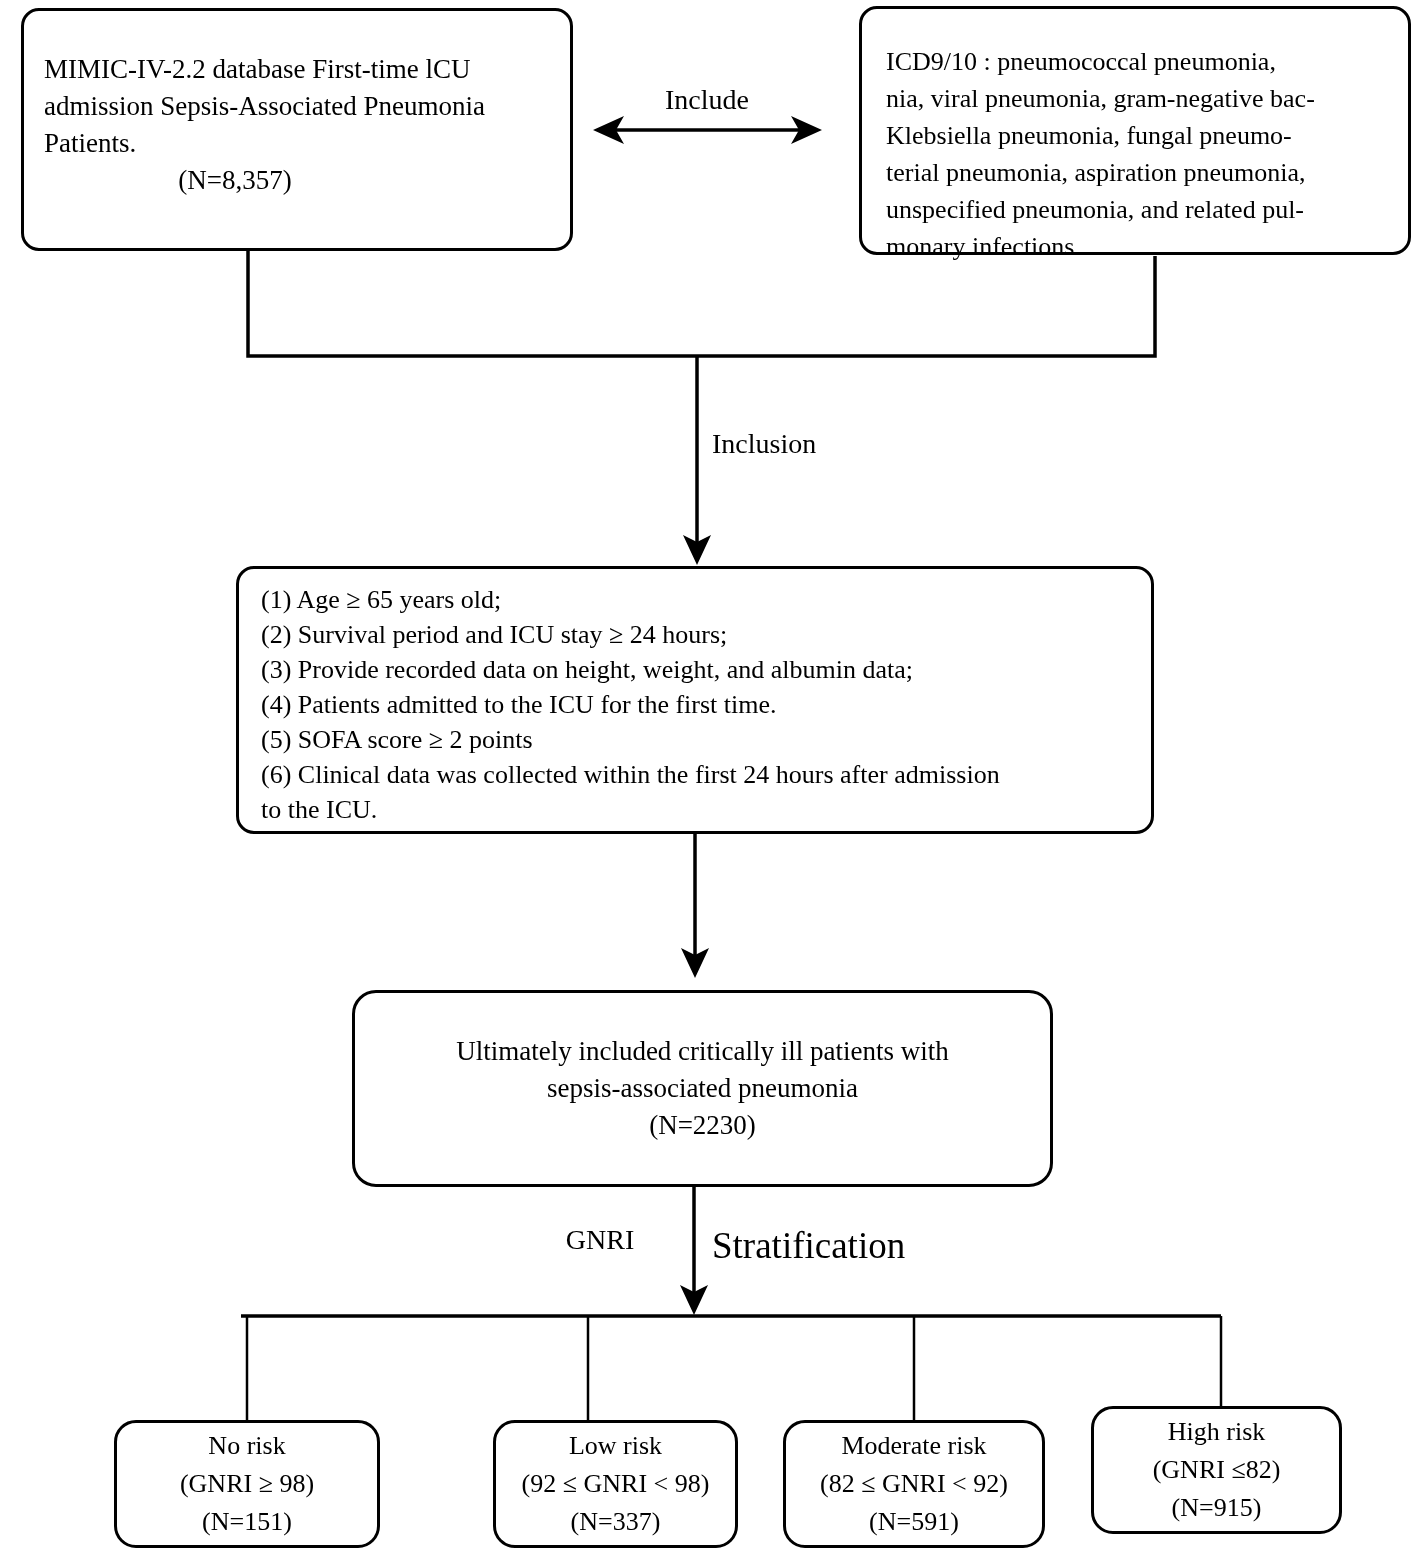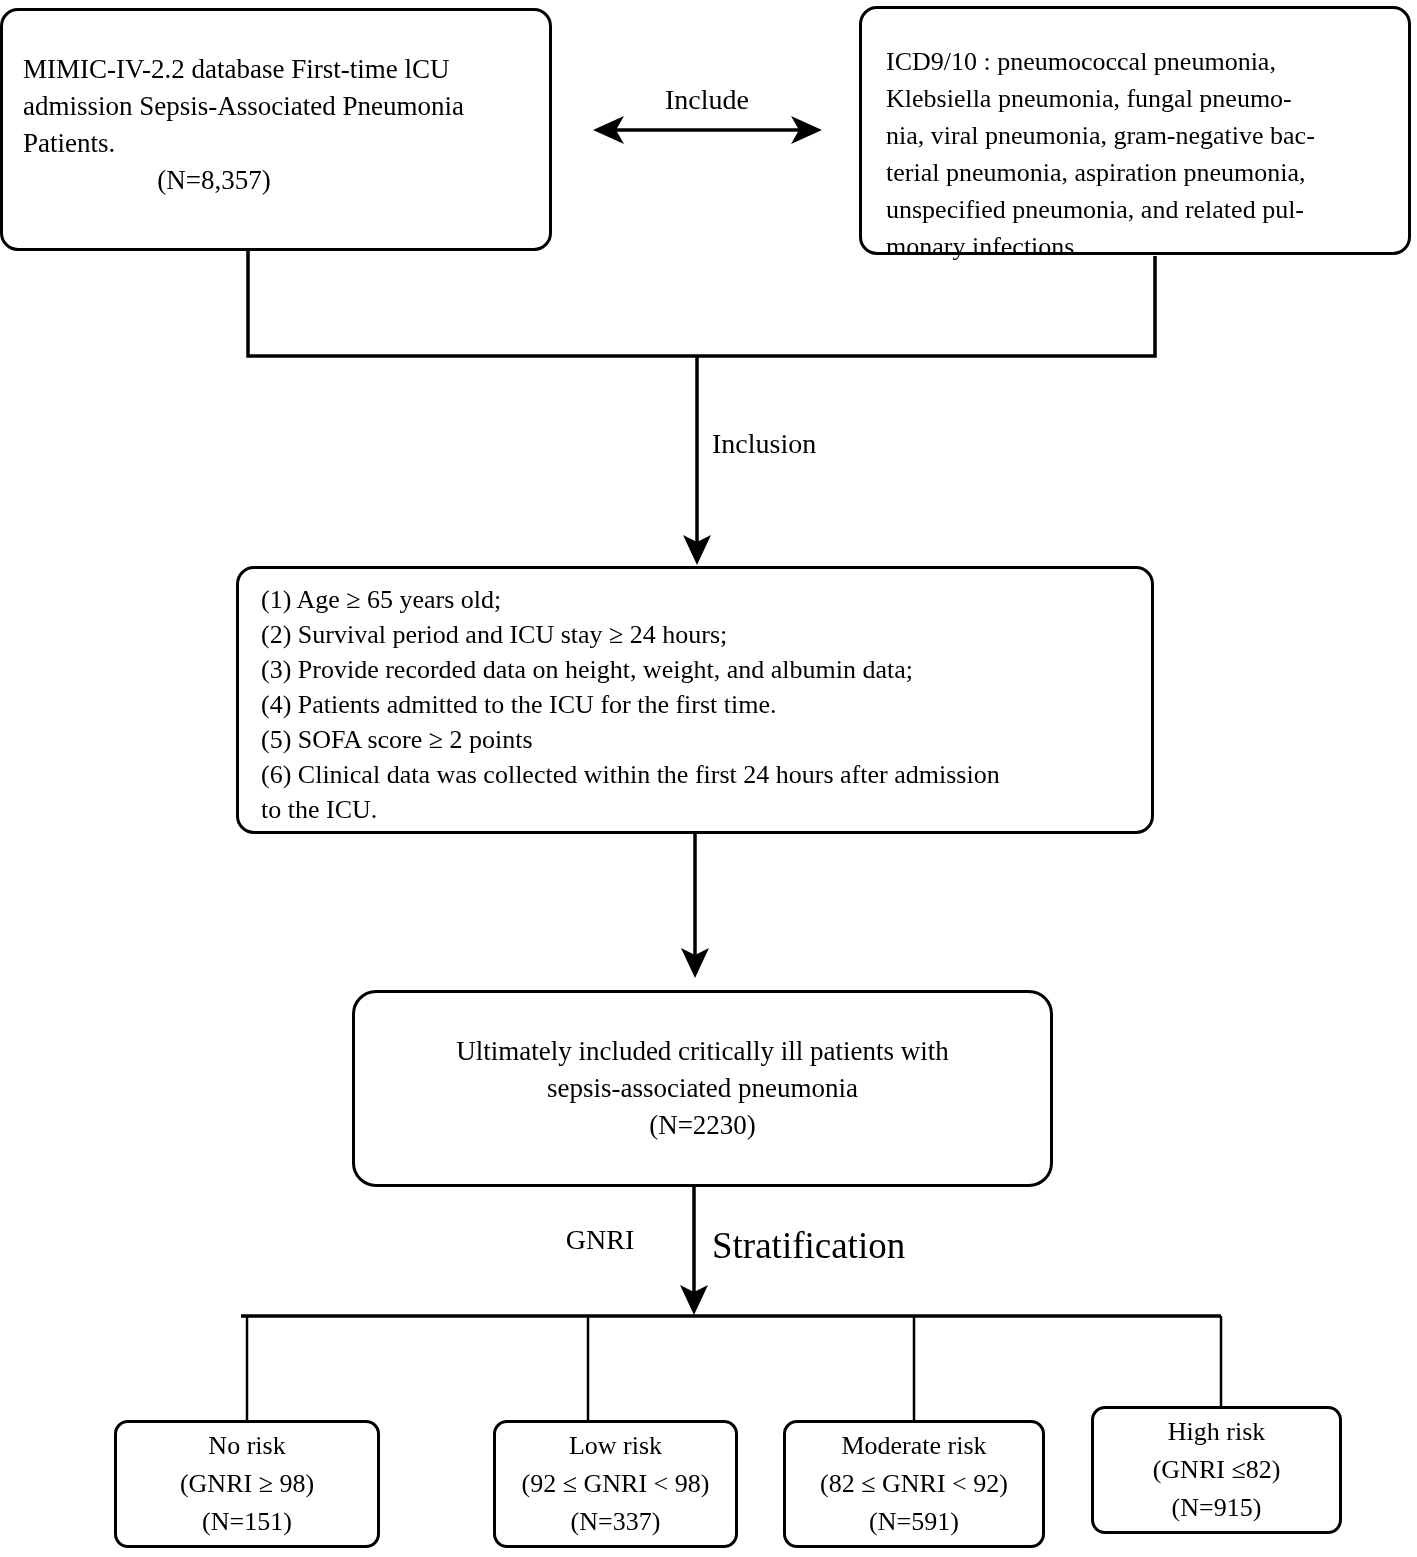--- a/index.html
+++ b/index.html
@@ -20,21 +20,21 @@
   .node {
     position: absolute;
     box-sizing: border-box;
     border: 3.5px solid #000000;
     border-radius: 18px;
     background: #ffffff;
   }
   .flow-label { position: absolute; white-space: nowrap; }
 
   
-  #box-database { left: 0; top: 8px; width: 552px; height: 243px; padding: 40px 14px 0 20px; font-size: 27px; line-height: 37px; }
+  #box-database { left: 21px; top: 8px; width: 552px; height: 243px; padding: 40px 14px 0 20px; font-size: 27px; line-height: 37px; }
   #box-database .n-line { width: 382px; text-align: center; }
   #box-icd { left: 859px; top: 6px; width: 552px; height: 249px; padding: 34px 6px 0 24px; font-size: 26px; line-height: 37px; }
   .text-line { white-space: nowrap; }
 
   #label-include { left: 637px; top: 84px; width: 140px; text-align: center; font-size: 28px; }
 
   
   #label-inclusion { left: 712px; top: 428px; font-size: 28px; }
 
   
@@ -44,21 +44,21 @@
   #box-final { left: 352px; top: 990px; width: 701px; height: 197px; border-radius: 24px;
                display: flex; flex-direction: column; align-items: center; justify-content: center;
                text-align: center; font-size: 27px; line-height: 37px; }
 
   
   #label-gnri { left: 540px; top: 1224px; width: 120px; text-align: center; font-size: 28px; }
   #label-stratification { left: 712px; top: 1224px; font-size: 37px; }
 
   
   .stratum {
-    border-radius: 14px;
+    border-radius: 22px;
     display: flex; flex-direction: column; align-items: center; justify-content: center;
     text-align: center; font-size: 26px; line-height: 38px;
   }
   #box-stratum-0 { left: 114px;  top: 1420px; width: 266px; height: 128px; }
   #box-stratum-1 { left: 453px;  top: 1420px; width: 245px; height: 128px; margin-left: 40px; }
   #box-stratum-2 { left: 783px;  top: 1420px; width: 262px; height: 128px; }
   #box-stratum-3 { left: 1091px; top: 1406px; width: 251px; height: 128px; }
 </style>
 </head>
 <body>
@@ -97,22 +97,22 @@
     <line x1="1221" y1="1316" x2="1221" y2="1407" stroke="#000" stroke-width="2.5"></line>
   </svg>
 
   <div id="box-database" class="node">
     <div>MIMIC-IV-2.2 database First-time lCU admission Sepsis-Associated Pneumonia Patients.</div>
     <div class="n-line">(N=8,357)</div>
   </div>
 
   <div id="box-icd" class="node">
     <div class="text-line">ICD9/10 : pneumococcal pneumonia,</div>
+    <div class="text-line">nia, viral pneumonia, gram-negative bac-</div>
     <div class="text-line">Klebsiella pneumonia, fungal pneumo-</div>
-    <div class="text-line">nia, viral pneumonia, gram-negative bac-</div>
     <div class="text-line">terial pneumonia, aspiration pneumonia,</div>
     <div class="text-line">unspecified pneumonia, and related pul-</div>
     <div class="text-line">monary infections.</div>
   </div>
 
   <div id="label-include" class="flow-label">Include</div>
   <div id="label-inclusion" class="flow-label">Inclusion</div>
 
   <div id="box-criteria" class="node">
     <div class="text-line">(1) Age ≥ 65 years old;</div>

